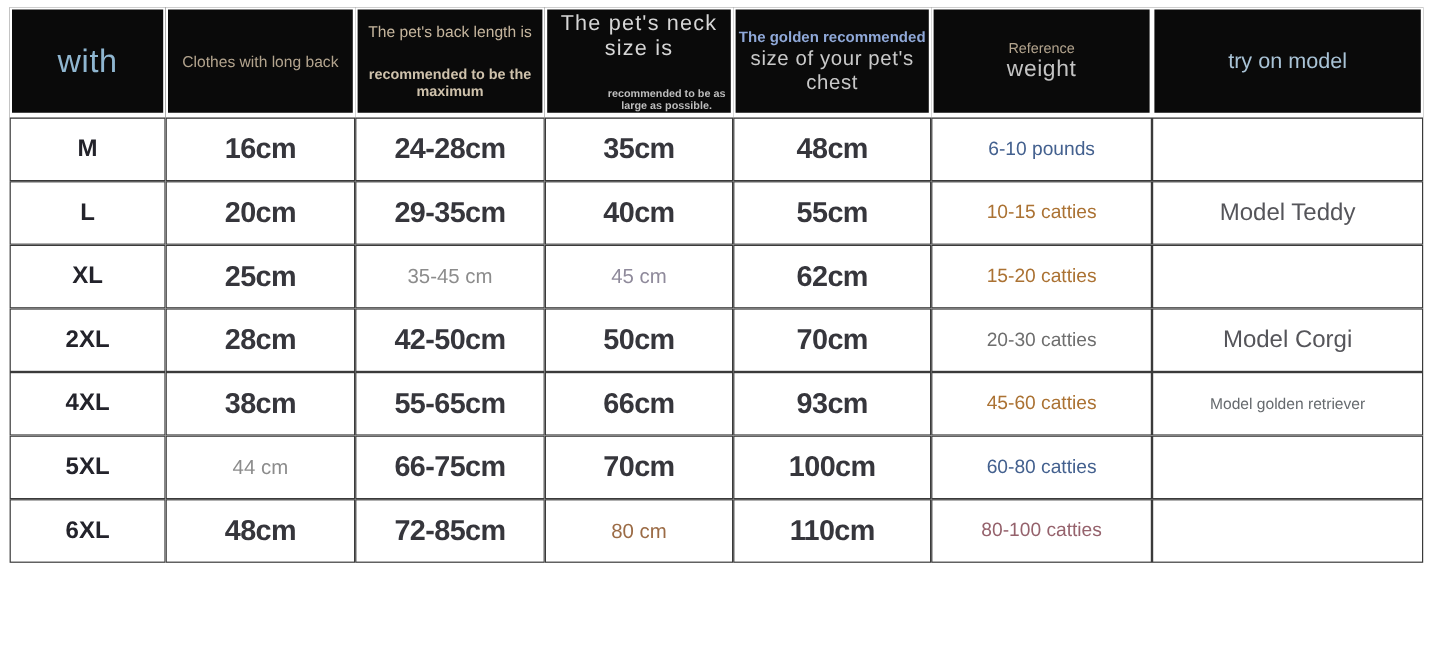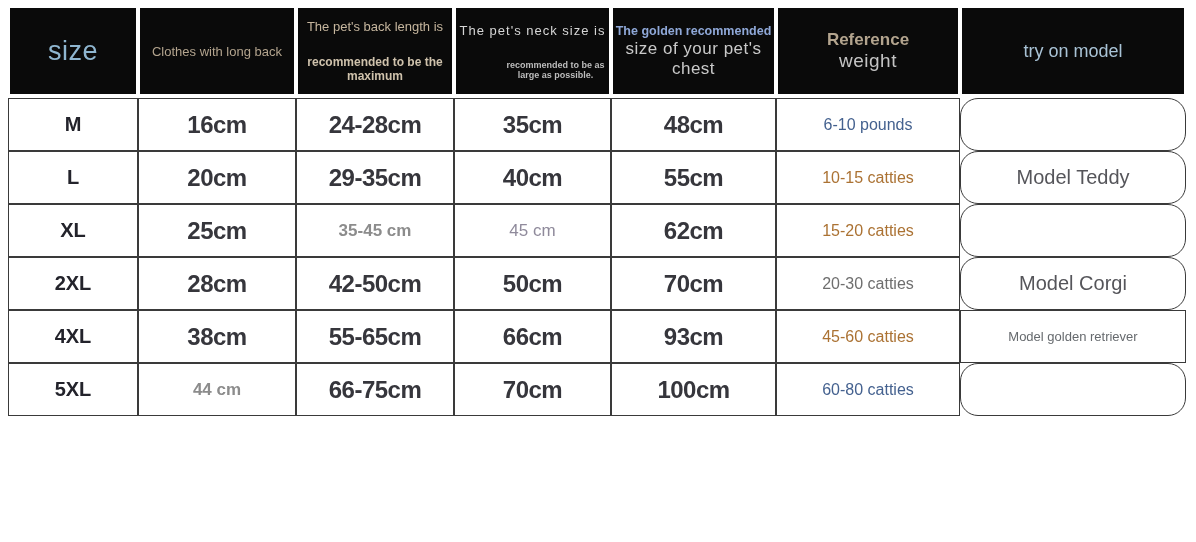--- a/index.html
+++ b/index.html
@@ -26,70 +26,70 @@
     vertical-align: middle;
     text-align: center;
     font-weight: normal;
     padding: 0;
   }
   .hstack { display: flex; flex-direction: column; align-items: center; justify-content: center; }
   .h-size   { color: var(--size-blue, #8fb6d0); font-size: 27px; letter-spacing: .5px; }
   .h-col2   { color: var(--tan, #a99a85); font-size: 13px; }
   .h-col3 .l1 { color: #c6b69e; font-size: 13px; font-weight: normal; }
   .h-col3 .l2 { color: #cfc2ac; font-size: 12px; font-weight: bold; margin-top: 21px; }
-  .h-col4 .l1 { color: #d6d6d6; font-size: 13px; letter-spacing: 1px; }
+  .h-col4 .l1 { color: #d6d6d6; font-size: 18px; letter-spacing: 1px; }
   .h-col4 .l2 { color: #bdbdbd; font-size: 9px; font-weight: bold; margin-top: 22px; padding-left: 46px; }
   .h-col5 .l1 { color: var(--header-blue, #8fa8d8); font-size: 12.5px; font-weight: bold; }
   .h-col5 .l2 { color: #c9c9c9; font-size: 17px; margin-top: 1px; letter-spacing: .5px; }
-  .h-col6 .l1 { color: var(--tan, #b3a48e); font-size: 17px; font-weight: bold; }
+  .h-col6 .l1 { color: var(--tan, #b3a48e); font-size: 12px; }
   .h-col6 .l2 { color: #c4c4c4; font-size: 19px; letter-spacing: .5px; }
   .h-col7   { color: var(--model-blue, #a9c3d6); font-size: 18px; font-weight: normal; }
   
   td {
     background: #ffffff;
     border: 1px solid #3a3a3a;
     height: 53px;
     text-align: center;
     vertical-align: middle;
     padding: 0;
     overflow: hidden;
   }
   .sz  { font-size: 20px; font-weight: bold; color: #23232b; }
   .v   { font-size: 24px; font-weight: bold; color: #36363c; letter-spacing: -0.5px; }
-  .light        { font-size: 17px; font-weight: bold; color: var(--muted-grey, #8c8c8c); letter-spacing: 0; }
+  .light        { font-size: 17px; font-weight: normal; color: var(--muted-grey, #8c8c8c); letter-spacing: 0; }
   .light-purple { font-size: 17px; font-weight: normal; color: var(--muted-purple, #8f8a9b); letter-spacing: 0; }
   .light-brown  { font-size: 17px; font-weight: normal; color: var(--muted-brown, #9b6b45); letter-spacing: 0; }
   .wt { font-size: 16px; font-weight: 500; letter-spacing: 0; margin-left: 12px; }
   .wt-blue   { color: var(--wt-blue, #44618f); }
   .wt-orange { color: var(--wt-orange, #ab7233); }
   .wt-grey   { color: var(--wt-grey, #6e6e6e); }
   .wt-mauve  { color: var(--wt-mauve, #8a6270); }
   .wt-rose   { color: var(--wt-rose, #95626c); }
-  .model       { font-size: 20px; font-weight: normal; color: #55555a; letter-spacing: 0; border-radius: 18px; }
+  .model       { font-size: 20px; font-weight: normal; color: #55555a; letter-spacing: 0; }
   .model-small { font-size: 13px; font-weight: normal; color: #666a6e; letter-spacing: 0; margin-top: 16px; }
 </style>
 </head>
 <body>
 
 <div class="stage">
   <table class="size-table">
     <colgroup>
       <col style="width:130px">
         <col style="width:158px">
         <col style="width:158px">
       <col style="width:157px">
         <col style="width:165px">
         <col style="width:184px">
       <col style="width:226px">
     </colgroup>
     <thead>
       <tr>
         <th>
           <div class="hstack">
-              <span class="h-size">size</span>
+              <span class="h-size">with</span>
             </div>
         </th>
         <th>
           <div class="hstack">
               <span class="h-col2">Clothes with long back</span>
             </div>
         </th>
         <th>
           <div class="hstack h-col3">
             <span class="l1">The pet's back length is</span>
@@ -169,15 +169,24 @@
       </tr>
       <tr>
         <td class="sz">5XL</td>
         <td class="light">44 cm</td>
         <td class="v">66-75cm</td>
         <td class="v">70cm</td>
         <td class="v">100cm</td>
         <td class="wt wt-blue">60-80 catties</td>
         <td class="model"></td>
       </tr>
+      <tr>
+        <td class="sz">6XL</td>
+        <td class="v">48cm</td>
+        <td class="v">72-85cm</td>
+        <td class="light-brown">80 cm</td>
+        <td class="v">110cm</td>
+        <td class="wt wt-rose">80-100 catties</td>
+        <td class="model"></td>
+      </tr>
     </tbody>
   </table>
 </div>
 
 </body></html>

